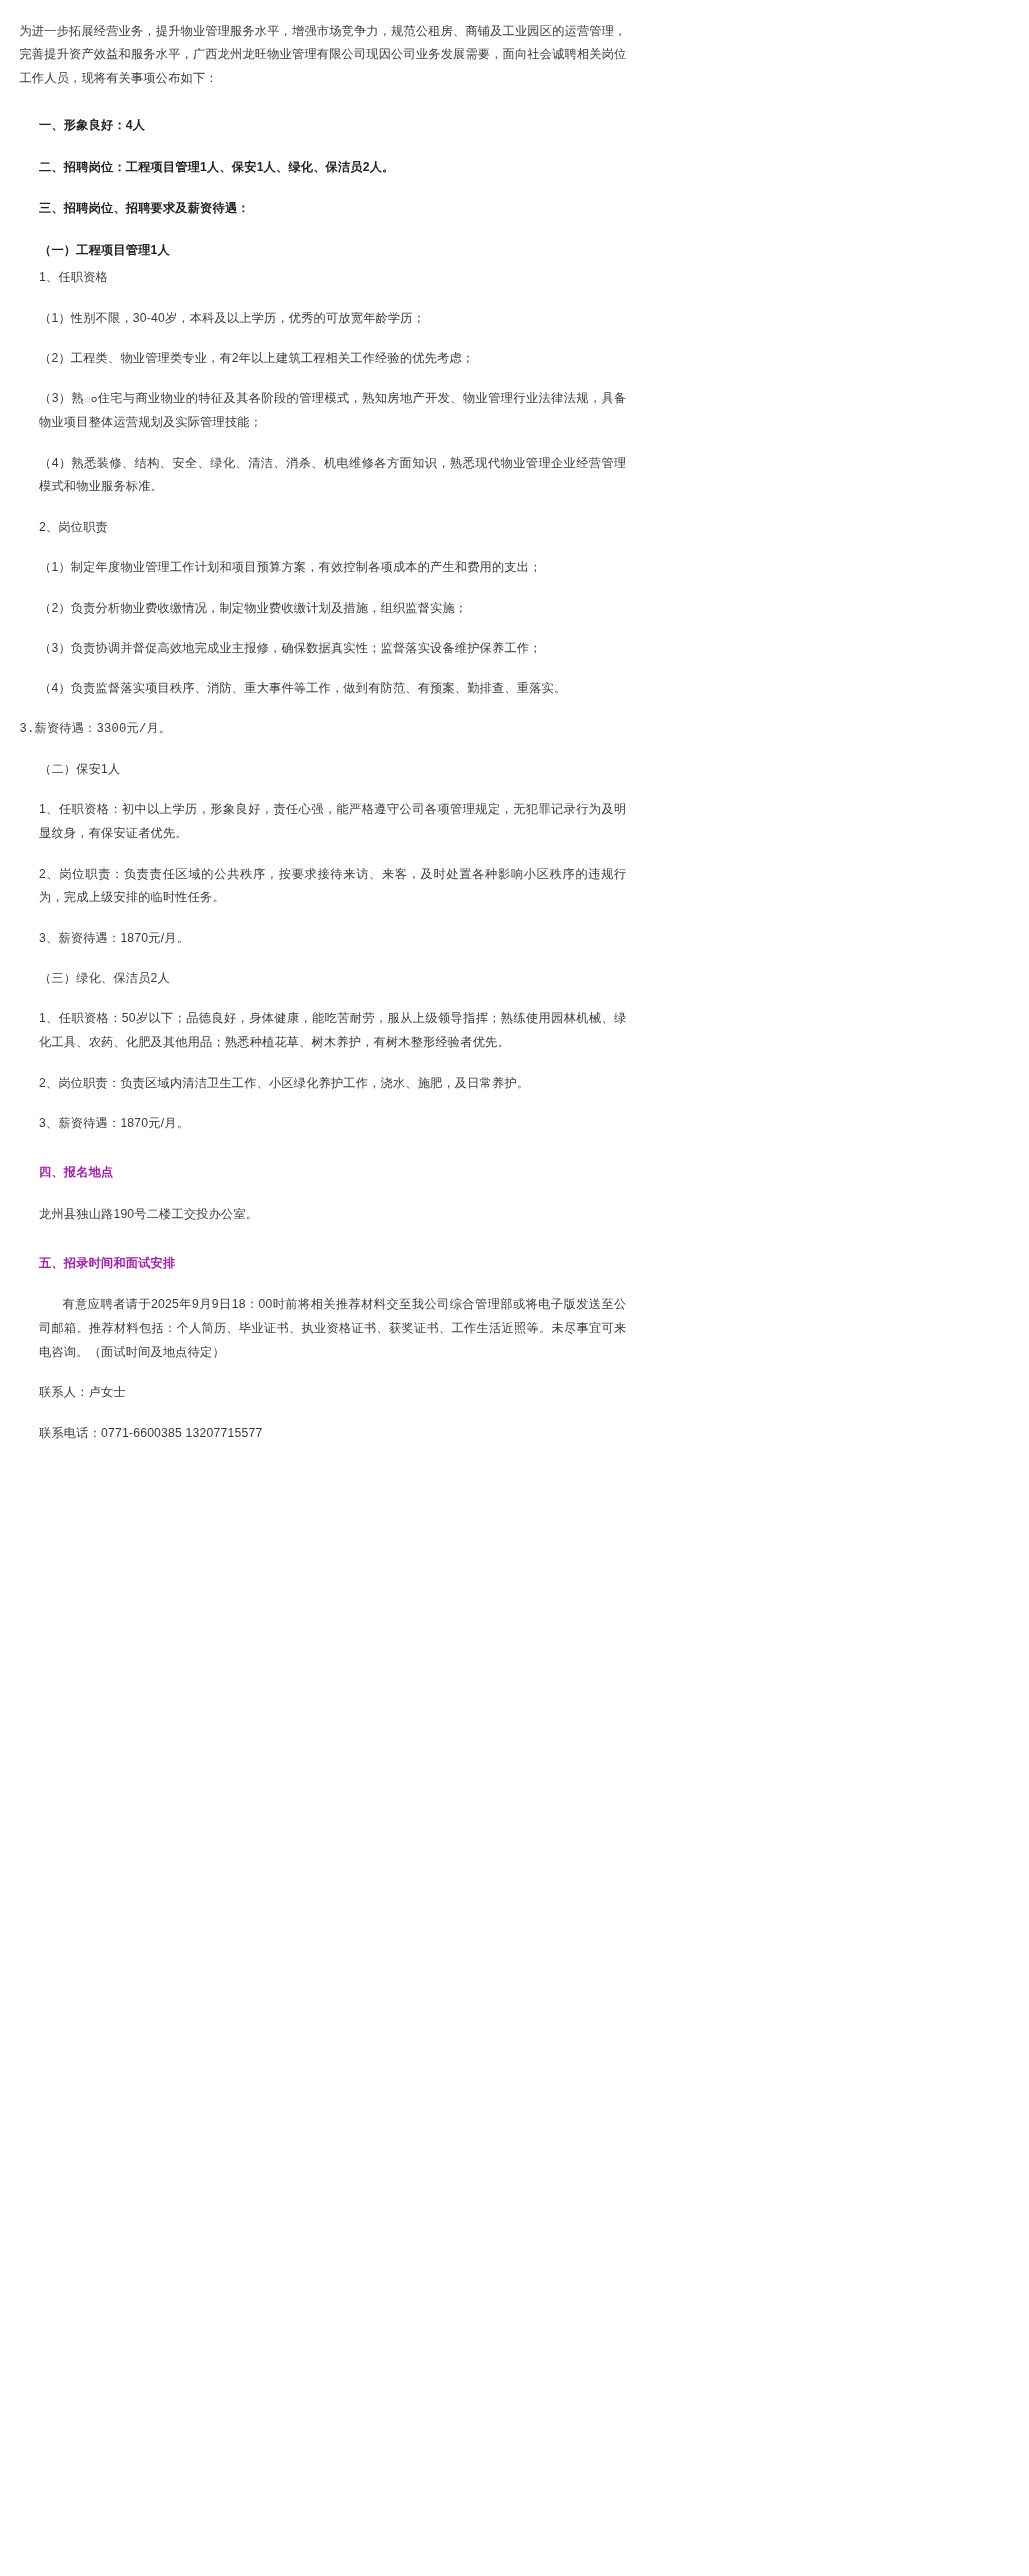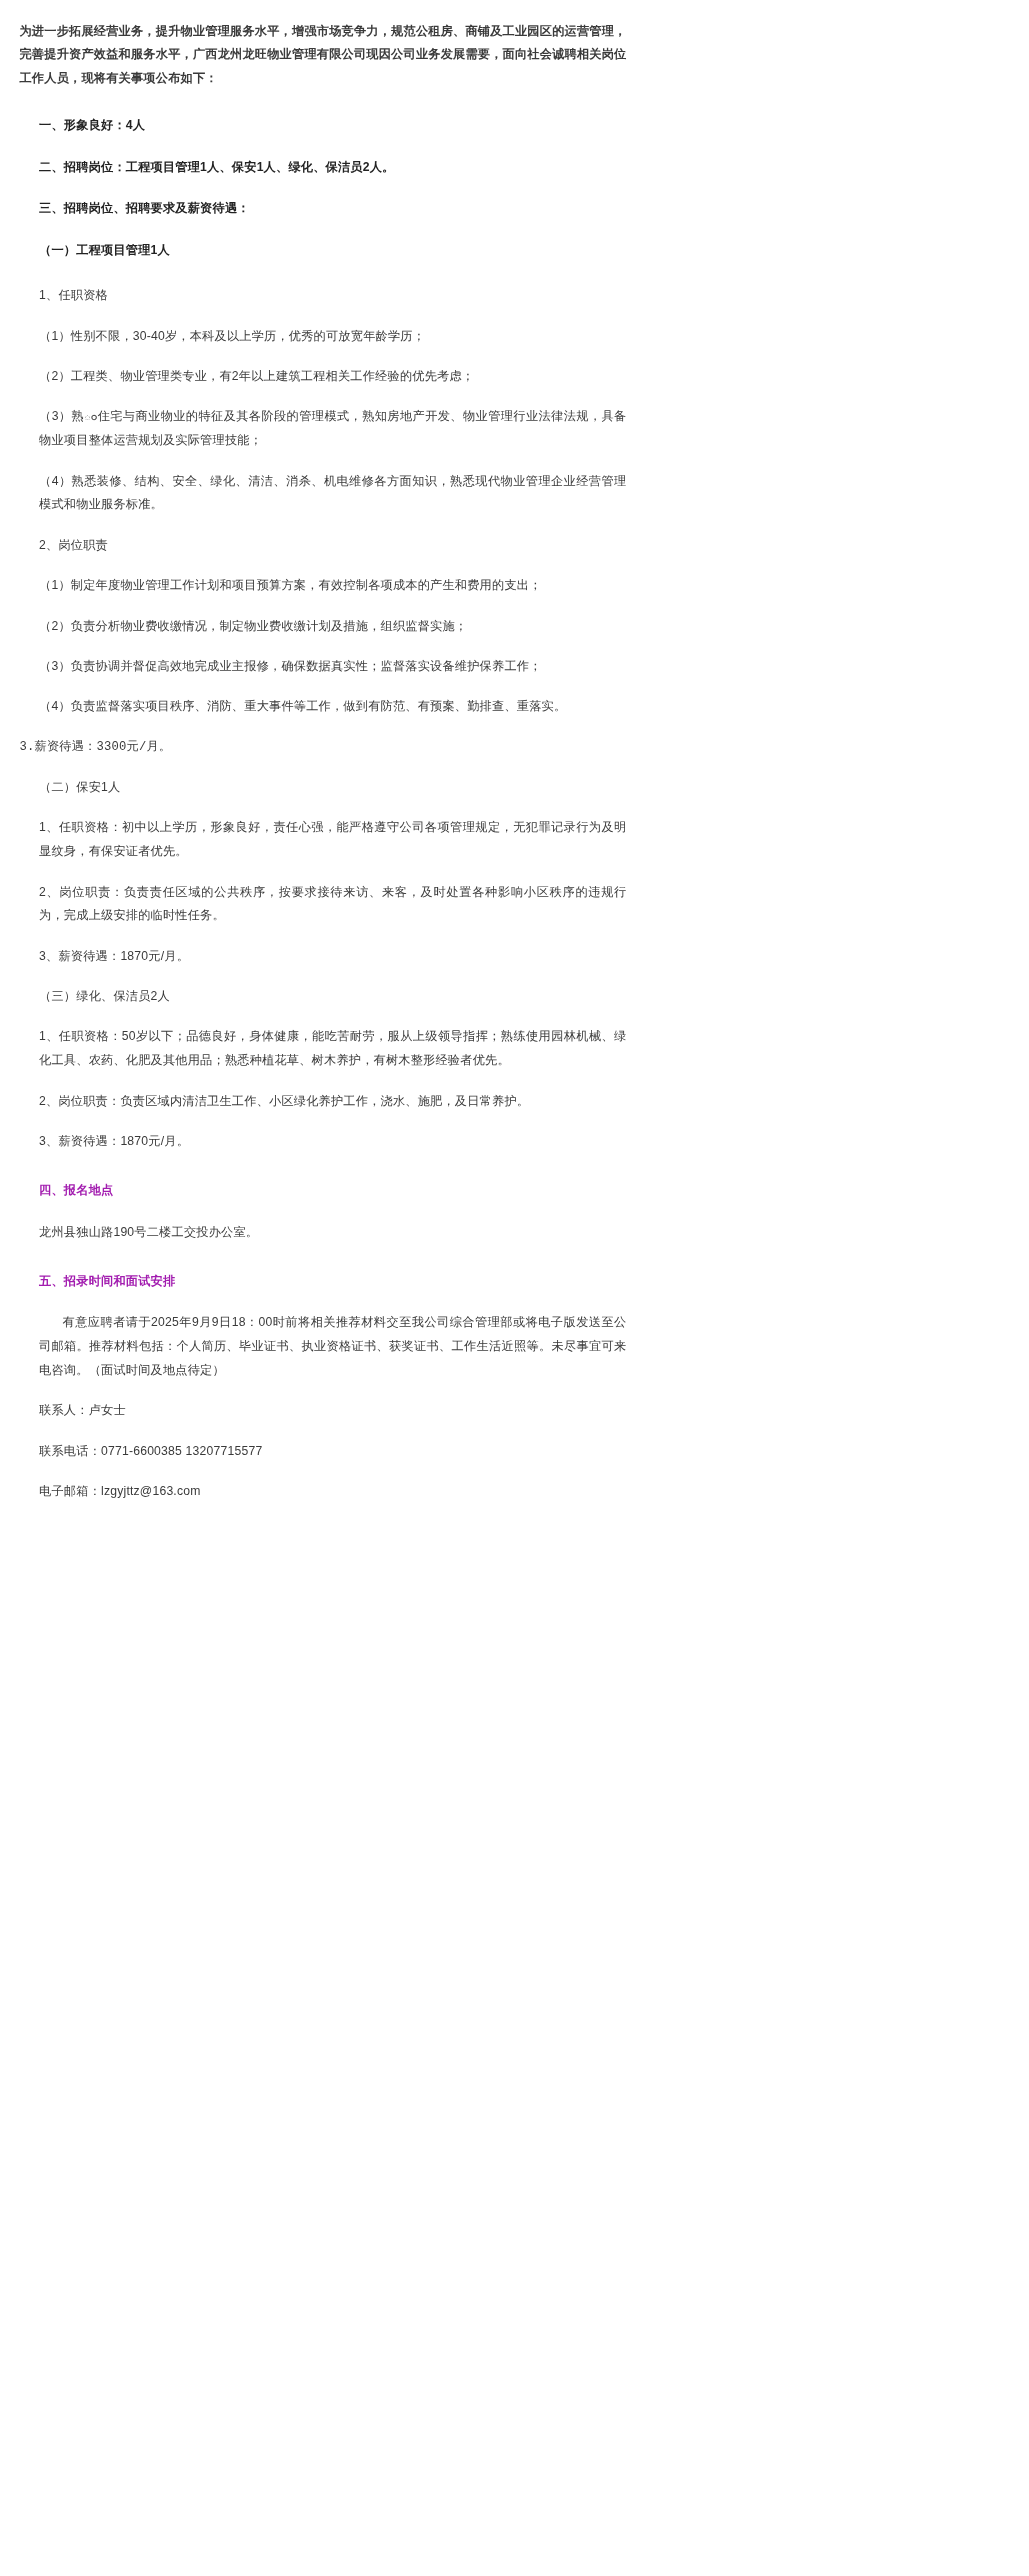--- a/index.html
+++ b/index.html
@@ -29,33 +29,32 @@
     margin: 0 0 16.6px 0;
     font-size: 12.2px;
     line-height: 1.95;
     color: #3a3a3a;
     letter-spacing: 0.2px;
     text-align: justify;
   }
   p.intro {
     margin-bottom: 23.5px;
     text-indent: 0;
-    font-weight: bold;
   }
   p.sec {
     font-weight: bold;
     color: #222;
     padding-left: 19.6px;
     margin-bottom: 17.6px;
   }
   p.subsec {
     font-weight: bold;
     color: #222;
     padding-left: 19.6px;
-    margin-bottom: 22px;
+    margin-bottom: 4px;
   }
   p.ind {
     padding-left: 19.6px;
   }
   p.flush {
     padding-left: 0;
     font-family: Liberation Mono, monospace;
   }
   p.bighead {
     font-weight: bold;
@@ -110,17 +109,16 @@
     <p class="ind">3、薪资待遇：1870元/月。</p>
 
     <p class="bighead">四、报名地点</p>
     <p class="ind">龙州县独山路190号二楼工交投办公室。</p>
 
     <p class="bighead">五、招录时间和面试安排</p>
     <p class="para-indent">有意应聘者请于2025年9月9日18：00时前将相关推荐材料交至我公司综合管理部或将电子版发送至公司邮箱。推荐材料包括：个人简历、毕业证书、执业资格证书、获奖证书、工作生活近照等。未尽事宜可来电咨询。（面试时间及地点待定）</p>
 
     <p class="ind">联系人：卢女士</p>
     <p class="ind">联系电话：0771-6600385   13207715577</p>
-    <p class="ind">电子邮箱：lzgyjttz@163.com</p>
 
   </div>
 </div>
 
 
 </body></html>

